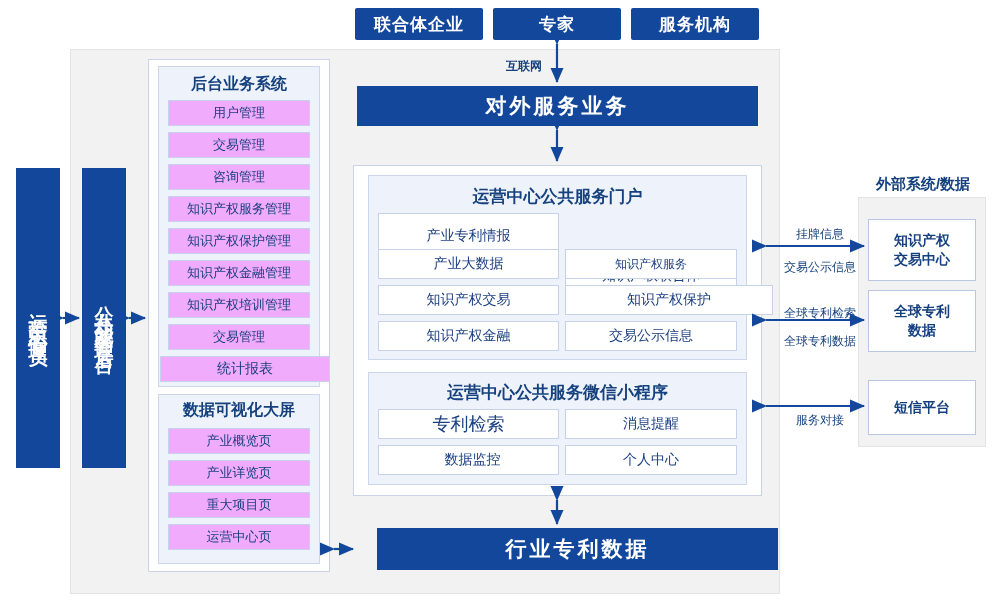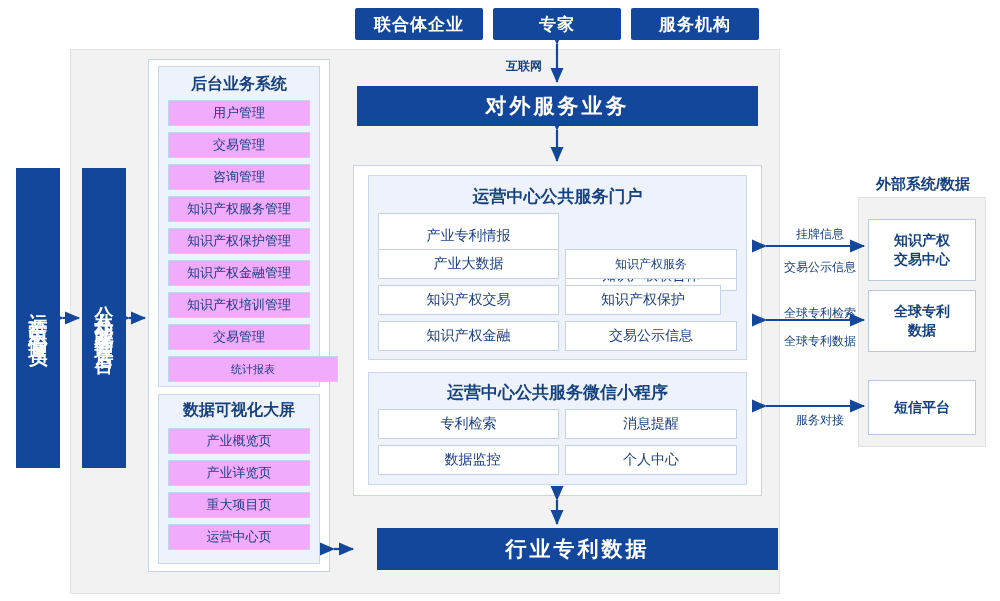--- a/index.html
+++ b/index.html
@@ -112,21 +112,21 @@
   </div>
 <div class="abs cell" style="left:168px;top:260px;width:142px;height:26px;font-size:13px;">
     <span>知识产权金融管理</span>
   </div>
 <div class="abs cell" style="left:168px;top:292px;width:142px;height:26px;font-size:13px;">
     <span>知识产权培训管理</span>
   </div>
 <div class="abs cell" style="left:168px;top:324px;width:142px;height:26px;font-size:13px;">
     <span>交易管理</span>
   </div>
-<div class="abs cell" style="left:168px;top:356px;width:170px;height:26px;font-size:11px;">
+<div class="abs cell" style="left:160px;top:356px;width:170px;height:26px;font-size:14px;">
     <span>统计报表</span>
   </div>
 
 <div class="abs panel-light" style="left:158px;top:394px;width:162px;height:170px;"></div>
 <div class="abs sect-title" style="left:158px;top:400px;width:162px;font-size:16px;">数据可视化大屏</div>
 <div class="abs cell" style="left:168px;top:428px;width:142px;height:26px;font-size:13px;">
     <span>产业概览页</span>
   </div>
 <div class="abs cell" style="left:168px;top:460px;width:142px;height:26px;font-size:13px;">
     <span>产业详览页</span>
@@ -154,33 +154,33 @@
   </div>
 <div class="abs cellrow" style="left:378px;top:249px;width:181px;height:30px;font-size:14px;">
     <span>产业大数据</span>
   </div>
 <div class="abs cellrow" style="left:565px;top:249px;width:172px;height:30px;font-size:12px;">
     <span>知识产权服务</span>
   </div>
 <div class="abs cellrow" style="left:378px;top:285px;width:181px;height:30px;font-size:14px;">
     <span>知识产权交易</span>
   </div>
-<div class="abs cellrow" style="left:565px;top:285px;width:156px;height:30px;font-size:14px;">
+<div class="abs cellrow" style="left:565px;top:285px;width:208px;height:30px;font-size:14px;">
     <span>知识产权保护</span>
   </div>
 <div class="abs cellrow" style="left:378px;top:321px;width:181px;height:30px;font-size:14px;">
     <span>知识产权金融</span>
   </div>
 <div class="abs cellrow" style="left:565px;top:321px;width:172px;height:30px;font-size:14px;">
     <span>交易公示信息</span>
   </div>
 
 <div class="abs panel-light" style="left:368px;top:372px;width:379px;height:113px;"></div>
 <div class="abs sect-title" style="left:368px;top:381px;width:379px;font-size:17px;">运营中心公共服务微信小程序</div>
-<div class="abs cellrow" style="left:378px;top:409px;width:181px;height:30px;font-size:14px;">
+<div class="abs cellrow" style="left:378px;top:409px;width:181px;height:30px;font-size:18px;">
     <span>专利检索</span>
   </div>
 <div class="abs cellrow" style="left:565px;top:409px;width:172px;height:30px;font-size:14px;">
     <span>消息提醒</span>
   </div>
 <div class="abs cellrow" style="left:378px;top:445px;width:181px;height:30px;font-size:14px;padding-left:8px;">
     <span>数据监控</span>
   </div>
 <div class="abs cellrow" style="left:565px;top:445px;width:172px;height:30px;font-size:14px;">
     <span>个人中心</span>

